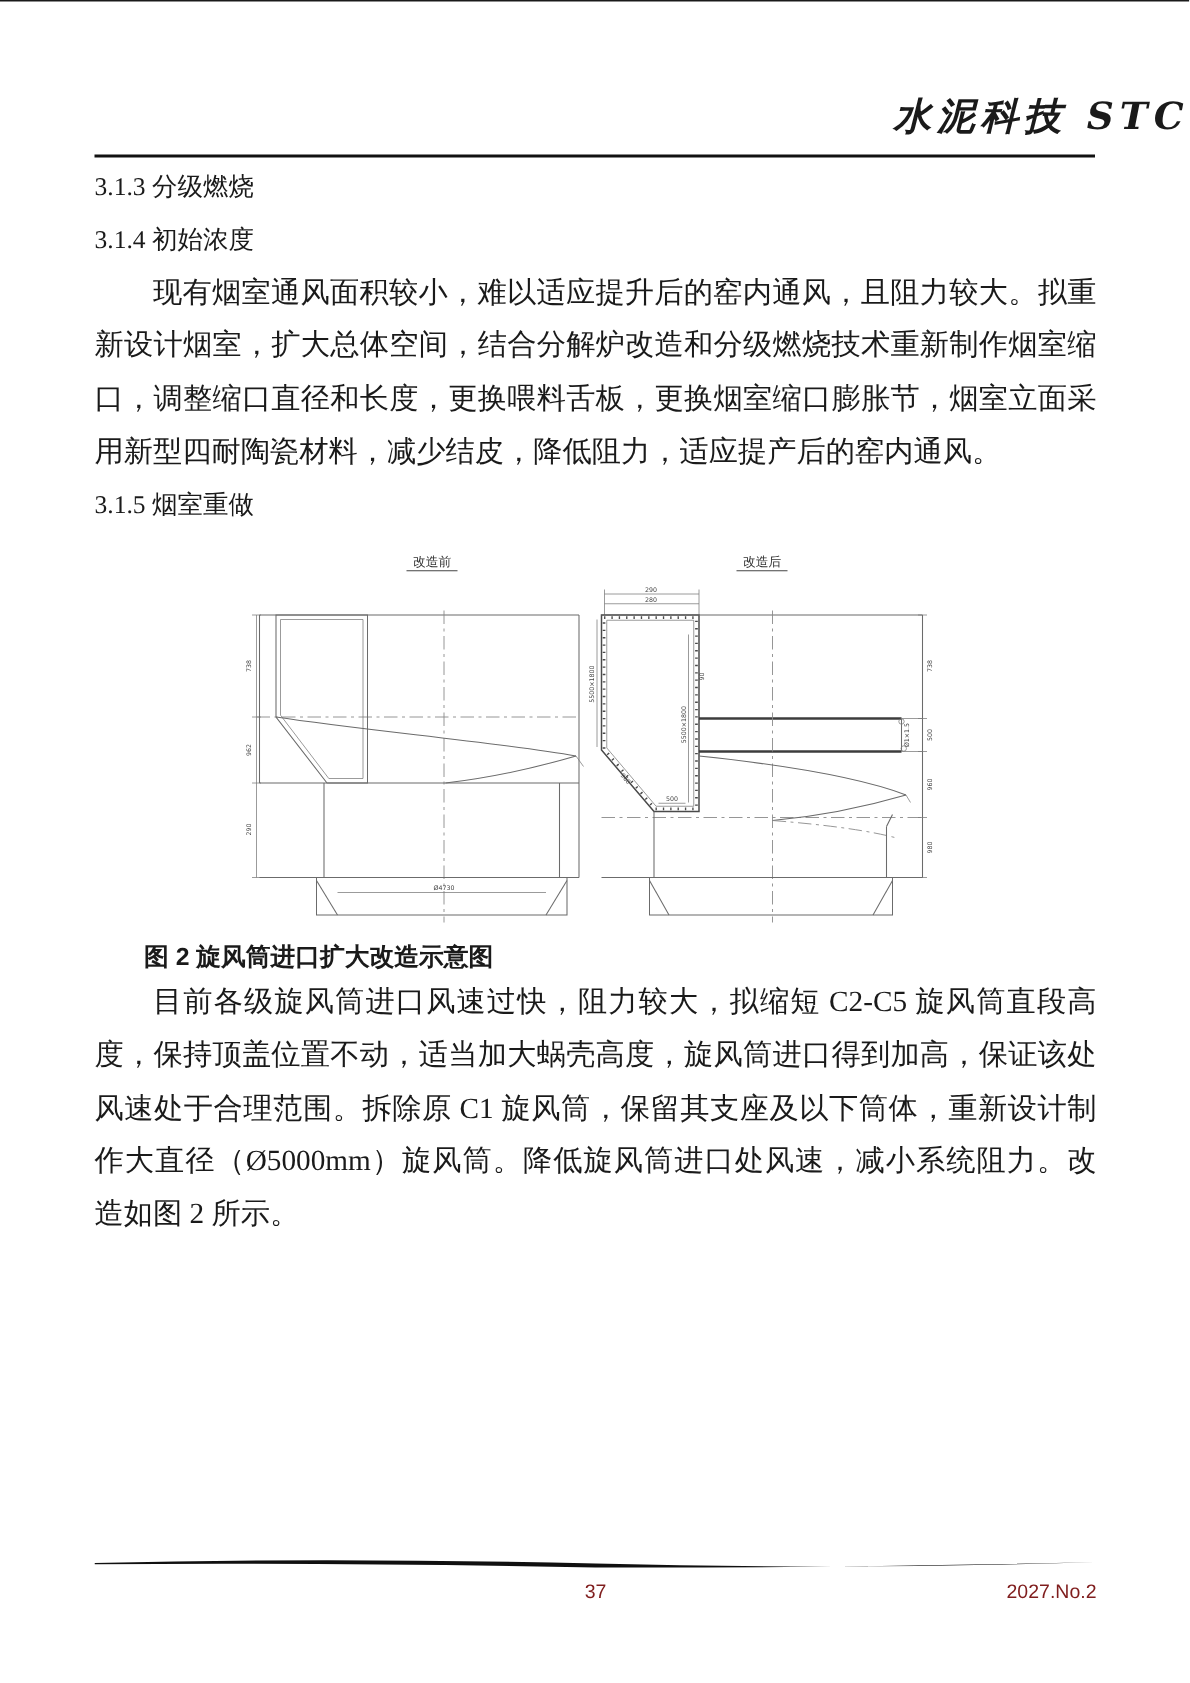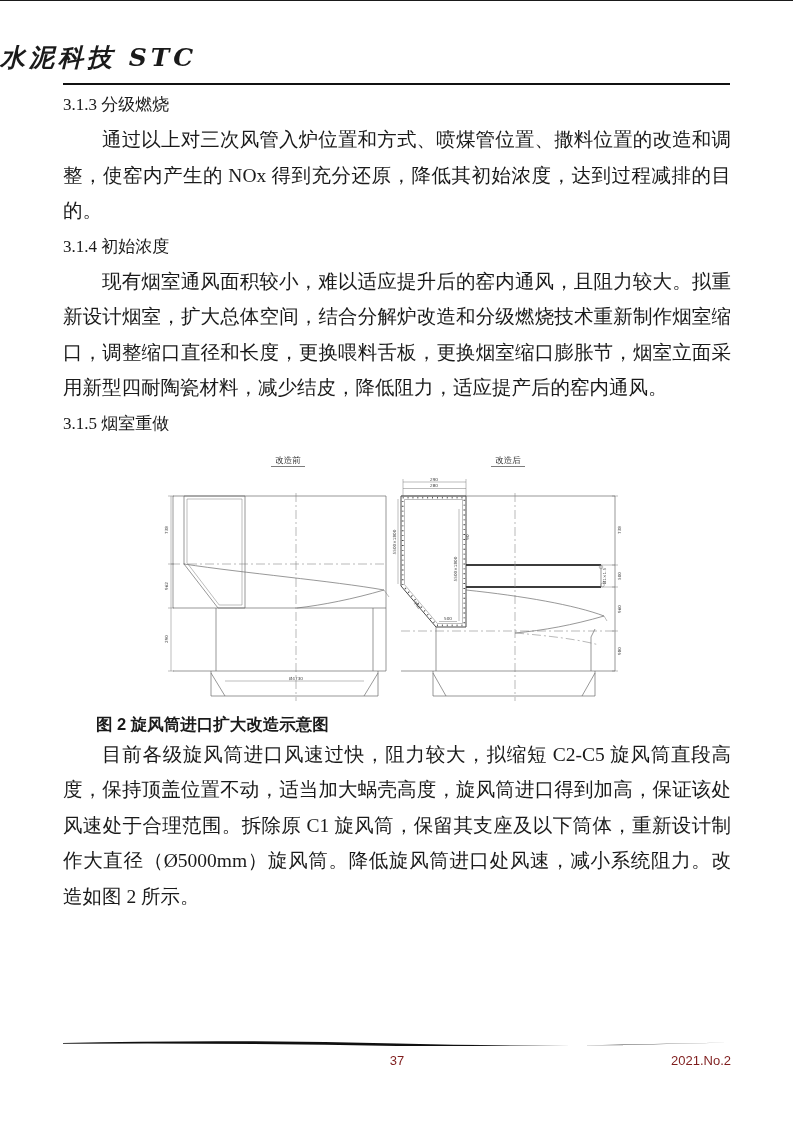--- a/index.html
+++ b/index.html
@@ -1,19 +1,19 @@
 <!DOCTYPE html>
 <html><head>
 <meta charset="utf-8">
 <style>
   html,body{margin:0;padding:0;background:#ffffff;}
   .page{position:relative;width:793px;height:1122px;background:#fff;overflow:hidden;
         font-family:"Liberation Serif","DejaVu Serif",serif;color:#1a1a1a;}
   .top-edge{position:absolute;top:0;left:0;width:793px;height:1px;background:#1a1a1a;}
-  .header{padding-top:42px;text-align:left;}
+  .header{padding-top:62px;text-align:right;}
   .journal-title{font-family:"DejaVu Serif","Liberation Serif",serif;font-style:italic;
         font-weight:bold;font-size:25px;letter-spacing:4px;line-height:32px;}
   .rule{margin:9px 63px 0 63px;border:none;border-top:2px solid #111;height:0;}
   .content{padding:2px 62px 0 63px;font-size:19.5px;line-height:35.4px;
         text-align:justify;text-justify:inter-ideograph;}
   .content h2{margin:0;font-size:17px;font-weight:normal;line-height:35.4px;text-align:left;}
   .content p{margin:0;text-indent:2em;}
   .figure{margin:8px 0 0 100px;width:465px;height:262px;}
   .figure svg{display:block;}
   .figcaption{font-family:"Liberation Sans","DejaVu Sans",sans-serif;font-weight:bold;
@@ -39,21 +39,20 @@
 <div class="page">
   <div class="top-edge"></div>
 
   <div class="header">
     <div class="journal-title">水泥科技 STC</div>
   </div>
   <hr class="rule">
 
   <div class="content">
     <h2>3.1.3 分级燃烧</h2>
-    <p>通过以上对三次风管入炉位置和方式、喷煤管位置、撒料位置的改造和调整，使窑内产生的 NOx 得到充分还原，降低其初始浓度，达到过程减排的目的。</p>
     <h2>3.1.4 初始浓度</h2>
     <p>现有烟室通风面积较小，难以适应提升后的窑内通风，且阻力较大。拟重新设计烟室，扩大总体空间，结合分解炉改造和分级燃烧技术重新制作烟室缩口，调整缩口直径和长度，更换喂料舌板，更换烟室缩口膨胀节，烟室立面采用新型四耐陶瓷材料，减少结皮，降低阻力，适应提产后的窑内通风。</p>
     <h2>3.1.5 烟室重做</h2>
 
     <div class="figure">
       <svg width="465" height="262" viewBox="0 0 465 262">
 
         <g>
           <text class="dwglabel" x="125" y="14" text-anchor="middle">改造前</text>
           <line x1="108" y1="17.5" x2="142" y2="17.5" stroke="#444" stroke-width="0.7"></line>
@@ -161,16 +160,16 @@
 
     <p>目前各级旋风筒进口风速过快，阻力较大，拟缩短 C2-C5 旋风筒直段高度，保持顶盖位置不动，适当加大蜗壳高度，旋风筒进口得到加高，保证该处风速处于合理范围。拆除原 C1 旋风筒，保留其支座及以下筒体，重新设计制作大直径（Ø5000mm）旋风筒。降低旋风筒进口处风速，减小系统阻力。改造如图 2 所示。</p>
   </div>
 
   <div class="footer">
     <svg width="668" height="8" viewBox="0 0 668 8">
       <path d="M0,4 Q160,0.2 334,4.4 Q500,8.6 668,3.4 Q500,7.4 334,7 Q160,3.6 0,4.8 Z" fill="#101010"></path>
     </svg>
     <div class="footer-text">
       <span class="page-number">37</span>
-      <span class="issue-number">2021.No.2</span>
+      <span class="issue-number">2027.No.2</span>
     </div>
   </div>
 </div>
 
 </body></html>

